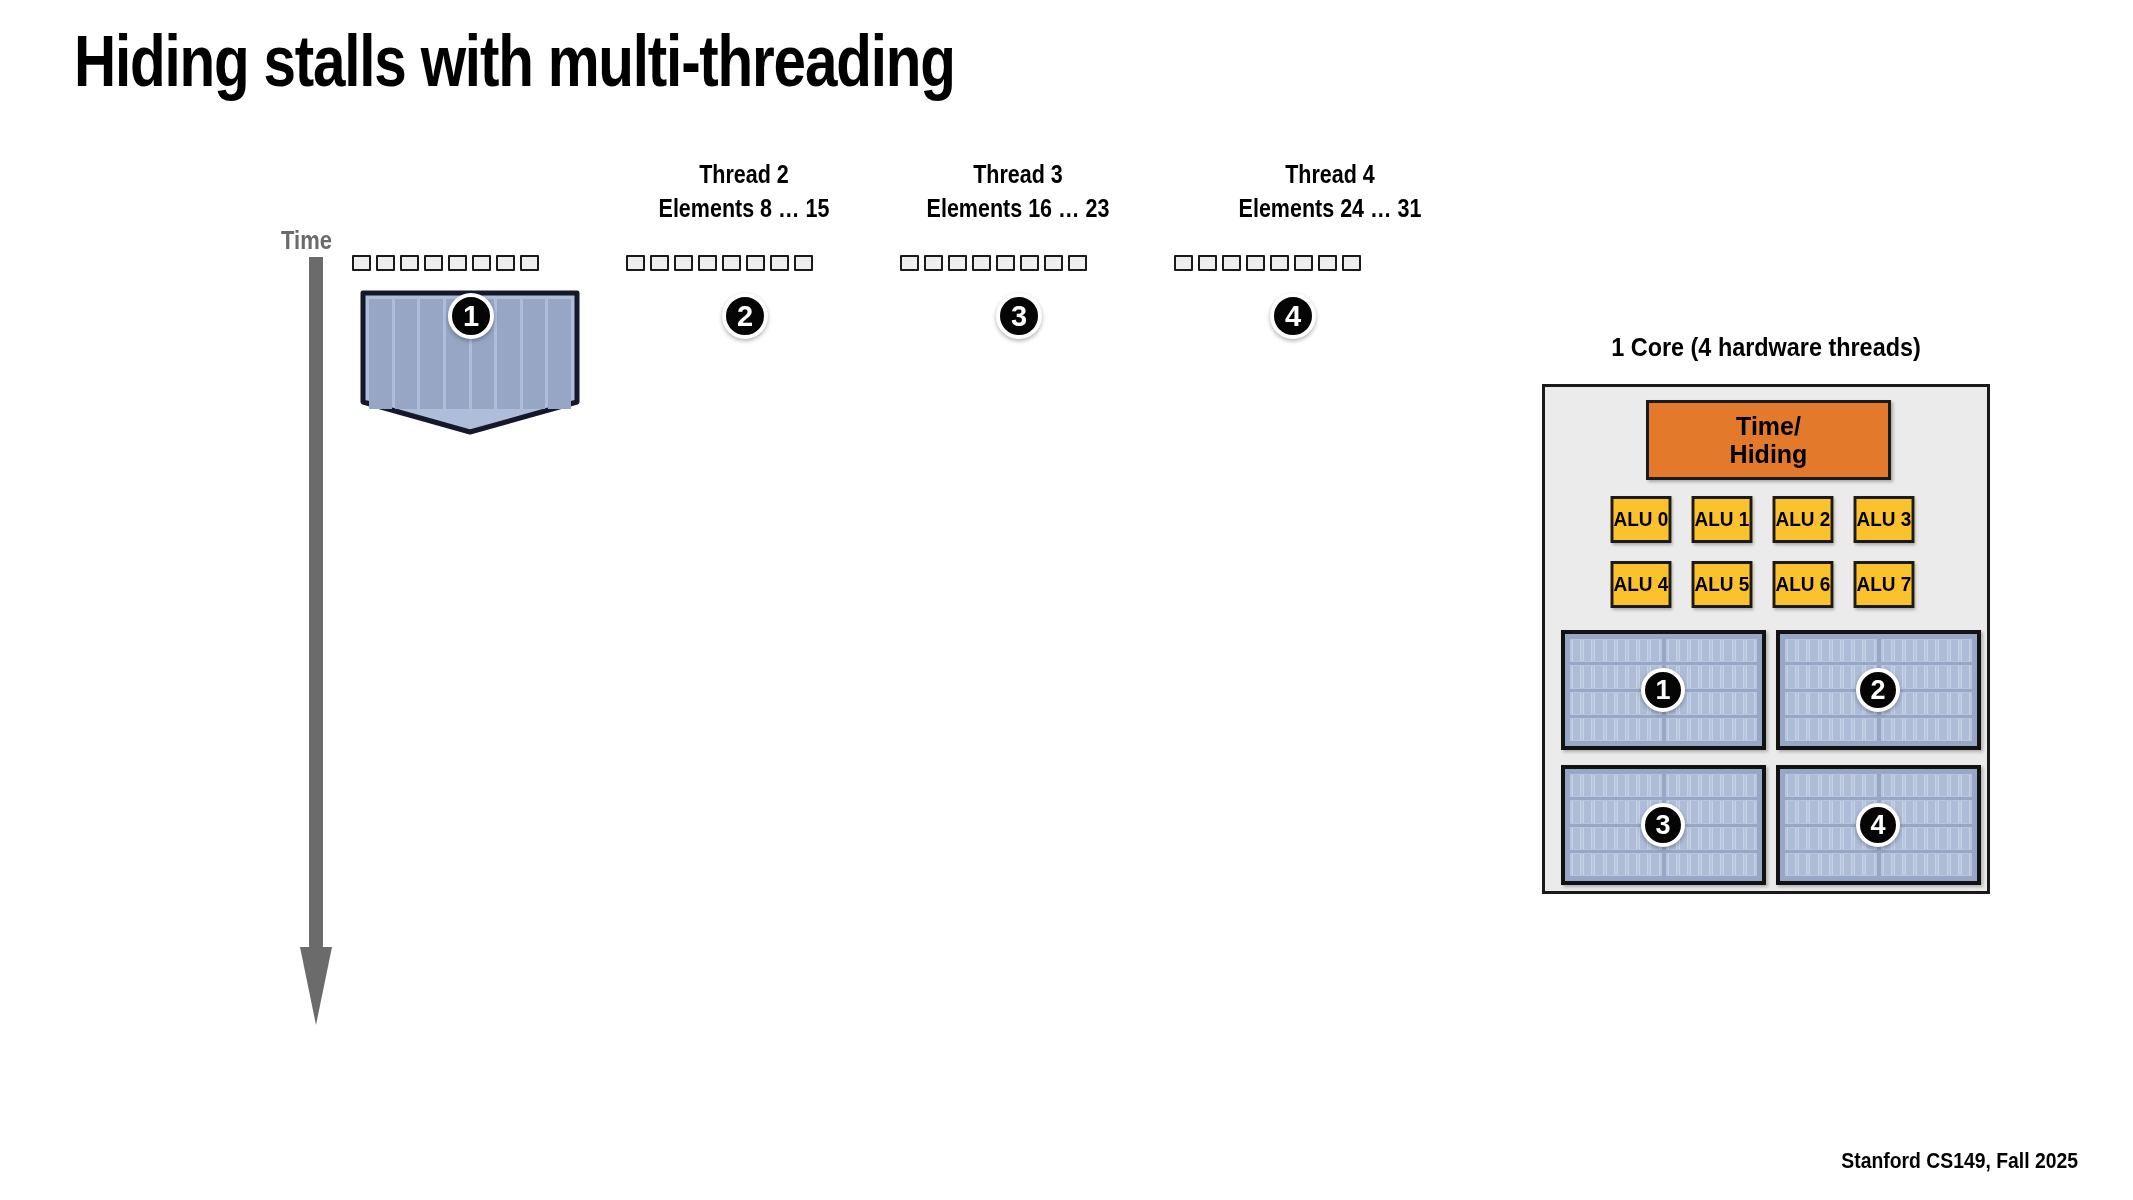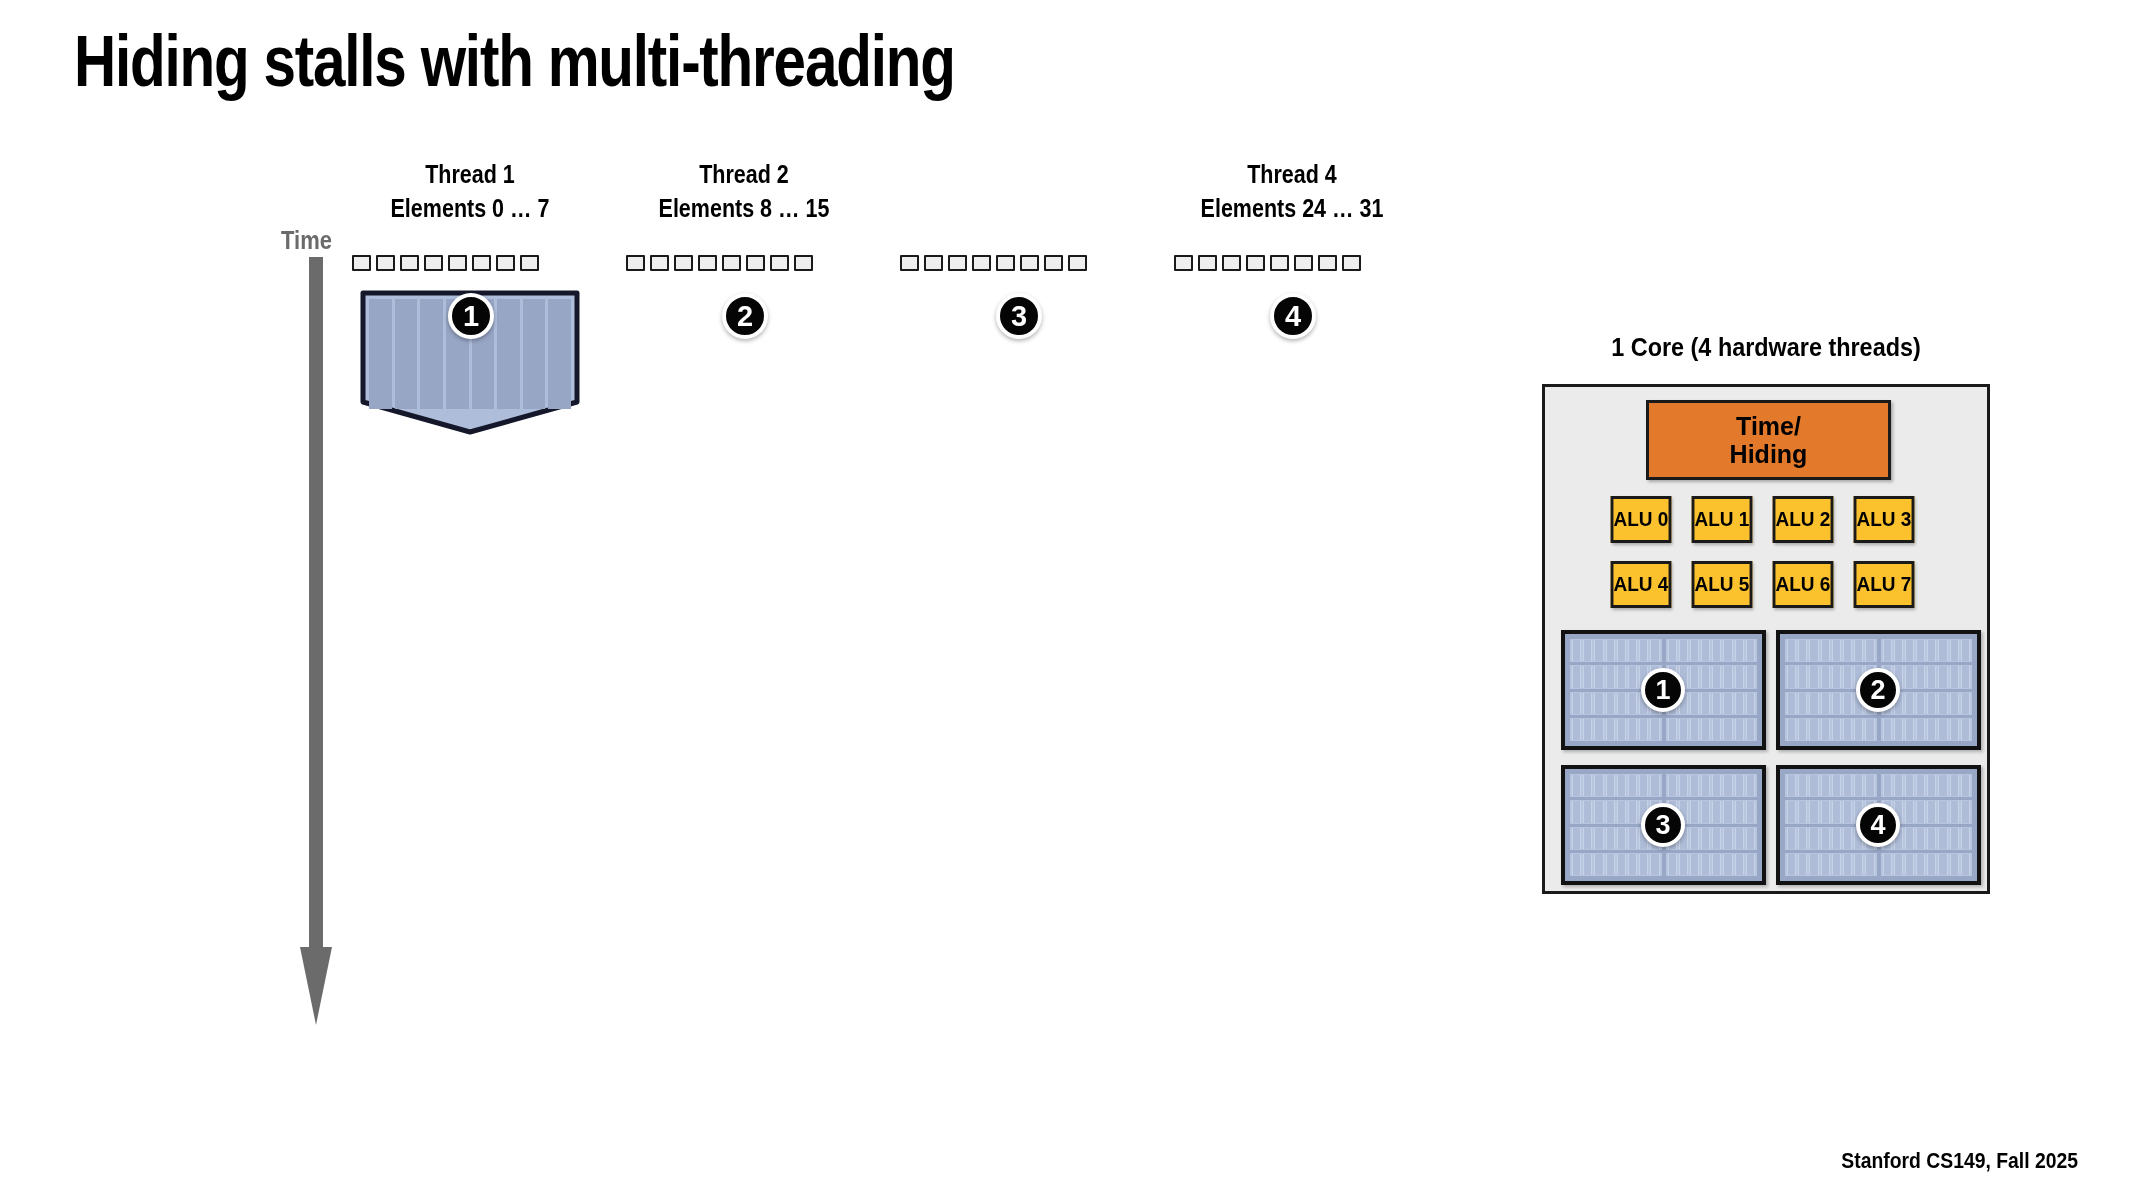--- a/index.html
+++ b/index.html
@@ -233,29 +233,29 @@
 <div id="slide">
 
   <div id="slide-title">Hiding stalls with multi-threading</div>
 
   <div id="time-label">Time</div>
   <svg id="time-arrow" viewBox="0 0 32 770">
     <rect x="9" y="0" width="14" height="700" fill="#6b6b6b"></rect>
     <polygon points="0,690 32,690 16,768" fill="#6b6b6b"></polygon>
   </svg>
 
-  <div class="thread-col" style="left:340px">
-    <span class="thread-name">Thread 1</span>
-    <span class="thread-elems">Elements 0 … 7</span>
-  </div>
   <div class="thread-col" style="left:614px">
     <span class="thread-name">Thread 2</span>
     <span class="thread-elems">Elements 8 … 15</span>
   </div>
-  <div class="thread-col" style="left:1162px">
+  <div class="thread-col" style="left:888px">
+    <span class="thread-name">Thread 3</span>
+    <span class="thread-elems">Elements 16 … 23</span>
+  </div>
+  <div class="thread-col" style="left:1200px">
     <span class="thread-name">Thread 4</span>
     <span class="thread-elems">Elements 24 … 31</span>
   </div>
 
   <div class="elem-row" id="elem-row-1" style="left:352px">
       <div class="elem-box"></div>
       <div class="elem-box"></div>
       <div class="elem-box"></div>
       <div class="elem-box"></div>
       <div class="elem-box"></div>

